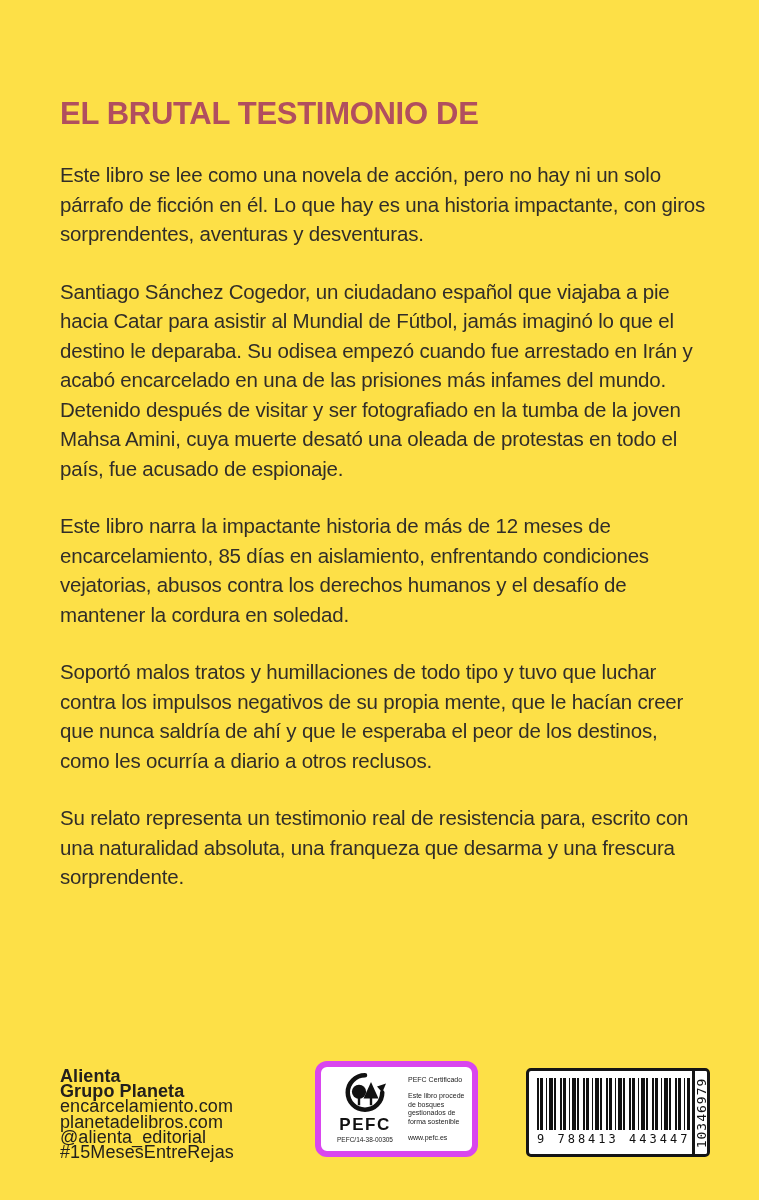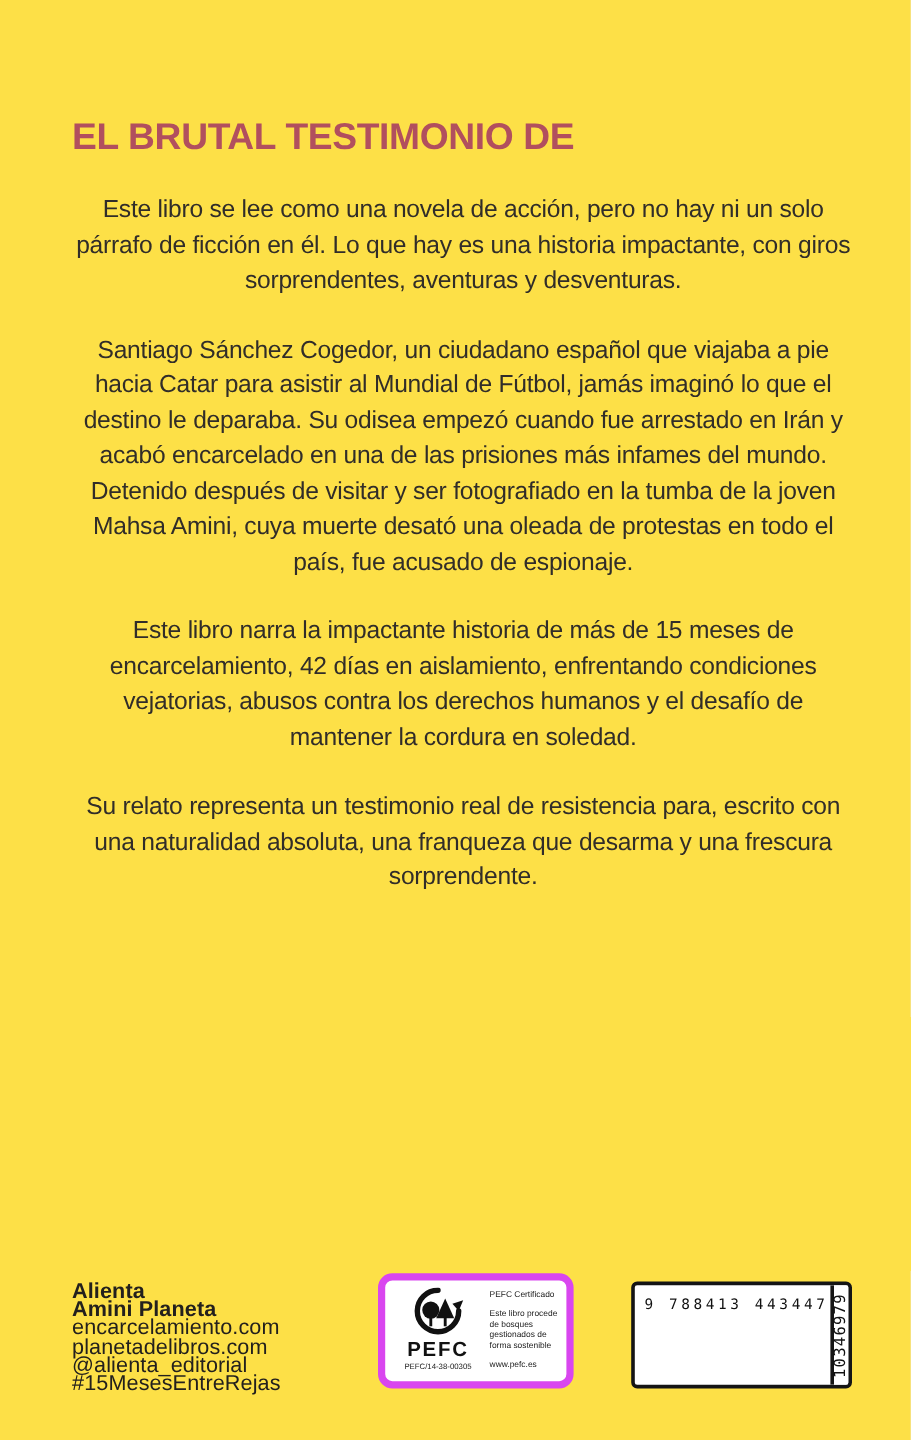--- a/index.html
+++ b/index.html
@@ -8,21 +8,21 @@
     font-family:"Liberation Sans",sans-serif;overflow:hidden;
   }
   .col{position:absolute;left:60px;top:94px;width:652px;}
   .title{
     margin:0;font-size:31px;line-height:39px;font-weight:700;
     letter-spacing:-0.3px;color:#b14f5e;
   }
   .title span{display:block;}
   .col p{
     margin:28px 0 0 0;font-size:20.5px;line-height:29.5px;
-    letter-spacing:-0.2px;color:#312d29;text-align:center;
+    letter-spacing:-0.2px;color:#312d29;
   }
   .col p.first{margin-top:27px;}
   .publisher{
     position:absolute;left:60px;top:1069px;font-size:18px;line-height:15.2px;
     color:#23201d;letter-spacing:0.1px;
   }
   .publisher .bold{font-weight:700;}
   
   .pefc{
     position:absolute;left:315px;top:1061px;width:163px;height:96px;
@@ -36,21 +36,21 @@
   .pefc-right{
     flex:1;display:flex;flex-direction:column;justify-content:space-between;
     font-size:7px;line-height:8.5px;color:#222;padding:3px 0 4px 0;
   }
   
   .barcode{
     position:absolute;left:526px;top:1068px;width:184px;height:89px;
     background:#ffffff;border:3px solid #151515;border-radius:5px;
     box-sizing:border-box;display:flex;overflow:hidden;
   }
-  .barcode-main{flex:1;padding:7px 2px 3px 8px;display:flex;flex-direction:row;}
+  .barcode-main{flex:1;padding:7px 2px 3px 8px;display:flex;flex-direction:column;}
   .bars{
     height:52px;width:100%;
     background:repeating-linear-gradient(90deg,
       #111 0 2px,#fff 2px 3px,#111 3px 6px,#fff 6px 9px,
       #111 9px 10px,#fff 10px 12px,#111 12px 16px,#fff 16px 17px,
       #111 17px 19px,#fff 19px 23px);
   }
   .digits{
     font-family:"DejaVu Sans Mono",monospace;font-size:12px;color:#111;
     letter-spacing:3px;margin-top:2px;white-space:nowrap;
@@ -68,27 +68,28 @@
 <body>
 
 <div class="cover">
 
   <div class="col">
     <h1 class="title">
       <span>EL BRUTAL TESTIMONIO DE</span>
     </h1>
     <p class="first">Este libro se lee como una novela de acción, pero no hay ni un solo párrafo de ficción en él. Lo que hay es una historia impactante, con giros sorprendentes, aventuras y desventuras.</p>
     <p>Santiago Sánchez Cogedor, un ciudadano español que viajaba a pie hacia Catar para asistir al Mundial de Fútbol, jamás imaginó lo que el destino le deparaba. Su odisea empezó cuando fue arrestado en Irán y acabó encarcelado en una de las prisiones más infames del mundo. Detenido después de visitar y ser fotografiado en la tumba de la joven Mahsa Amini, cuya muerte desató una oleada de protestas en todo el país, fue acusado de espionaje.</p>
-    <p>Este libro narra la impactante historia de más de 15 meses de encarcelamiento, 42 días en aislamiento, enfrentando condiciones vejatorias, abusos contra los derechos humanos y el desafío de mantener la cordura en soledad.</p>
+    <p>Este libro narra la impactante historia de más de 12 meses de encarcelamiento, 85 días en aislamiento, enfrentando condiciones vejatorias, abusos contra los derechos humanos y el desafío de mantener la cordura en soledad.</p>
+    <p>Soportó malos tratos y humillaciones de todo tipo y tuvo que luchar contra los impulsos negativos de su propia mente, que le hacían creer que nunca saldría de ahí y que le esperaba el peor de los destinos, como les ocurría a diario a otros reclusos.</p>
     <p>Su relato representa un testimonio real de resistencia para, escrito con una naturalidad absoluta, una franqueza que desarma y una frescura sorprendente.</p>
   </div>
 
   <div class="publisher">
     <div class="bold">Alienta</div>
-    <div class="bold">Amini Planeta</div>
+    <div class="bold">Grupo Planeta</div>
     <div>encarcelamiento.com</div>
     <div>planetadelibros.com</div>
     <div>@alienta_editorial</div>
     <div>#15MesesEntreRejas</div>
   </div>
 
   <div class="pefc">
     <div class="pefc-left">
       <span>
         <svg width="46" height="42" viewBox="0 0 60 56">

